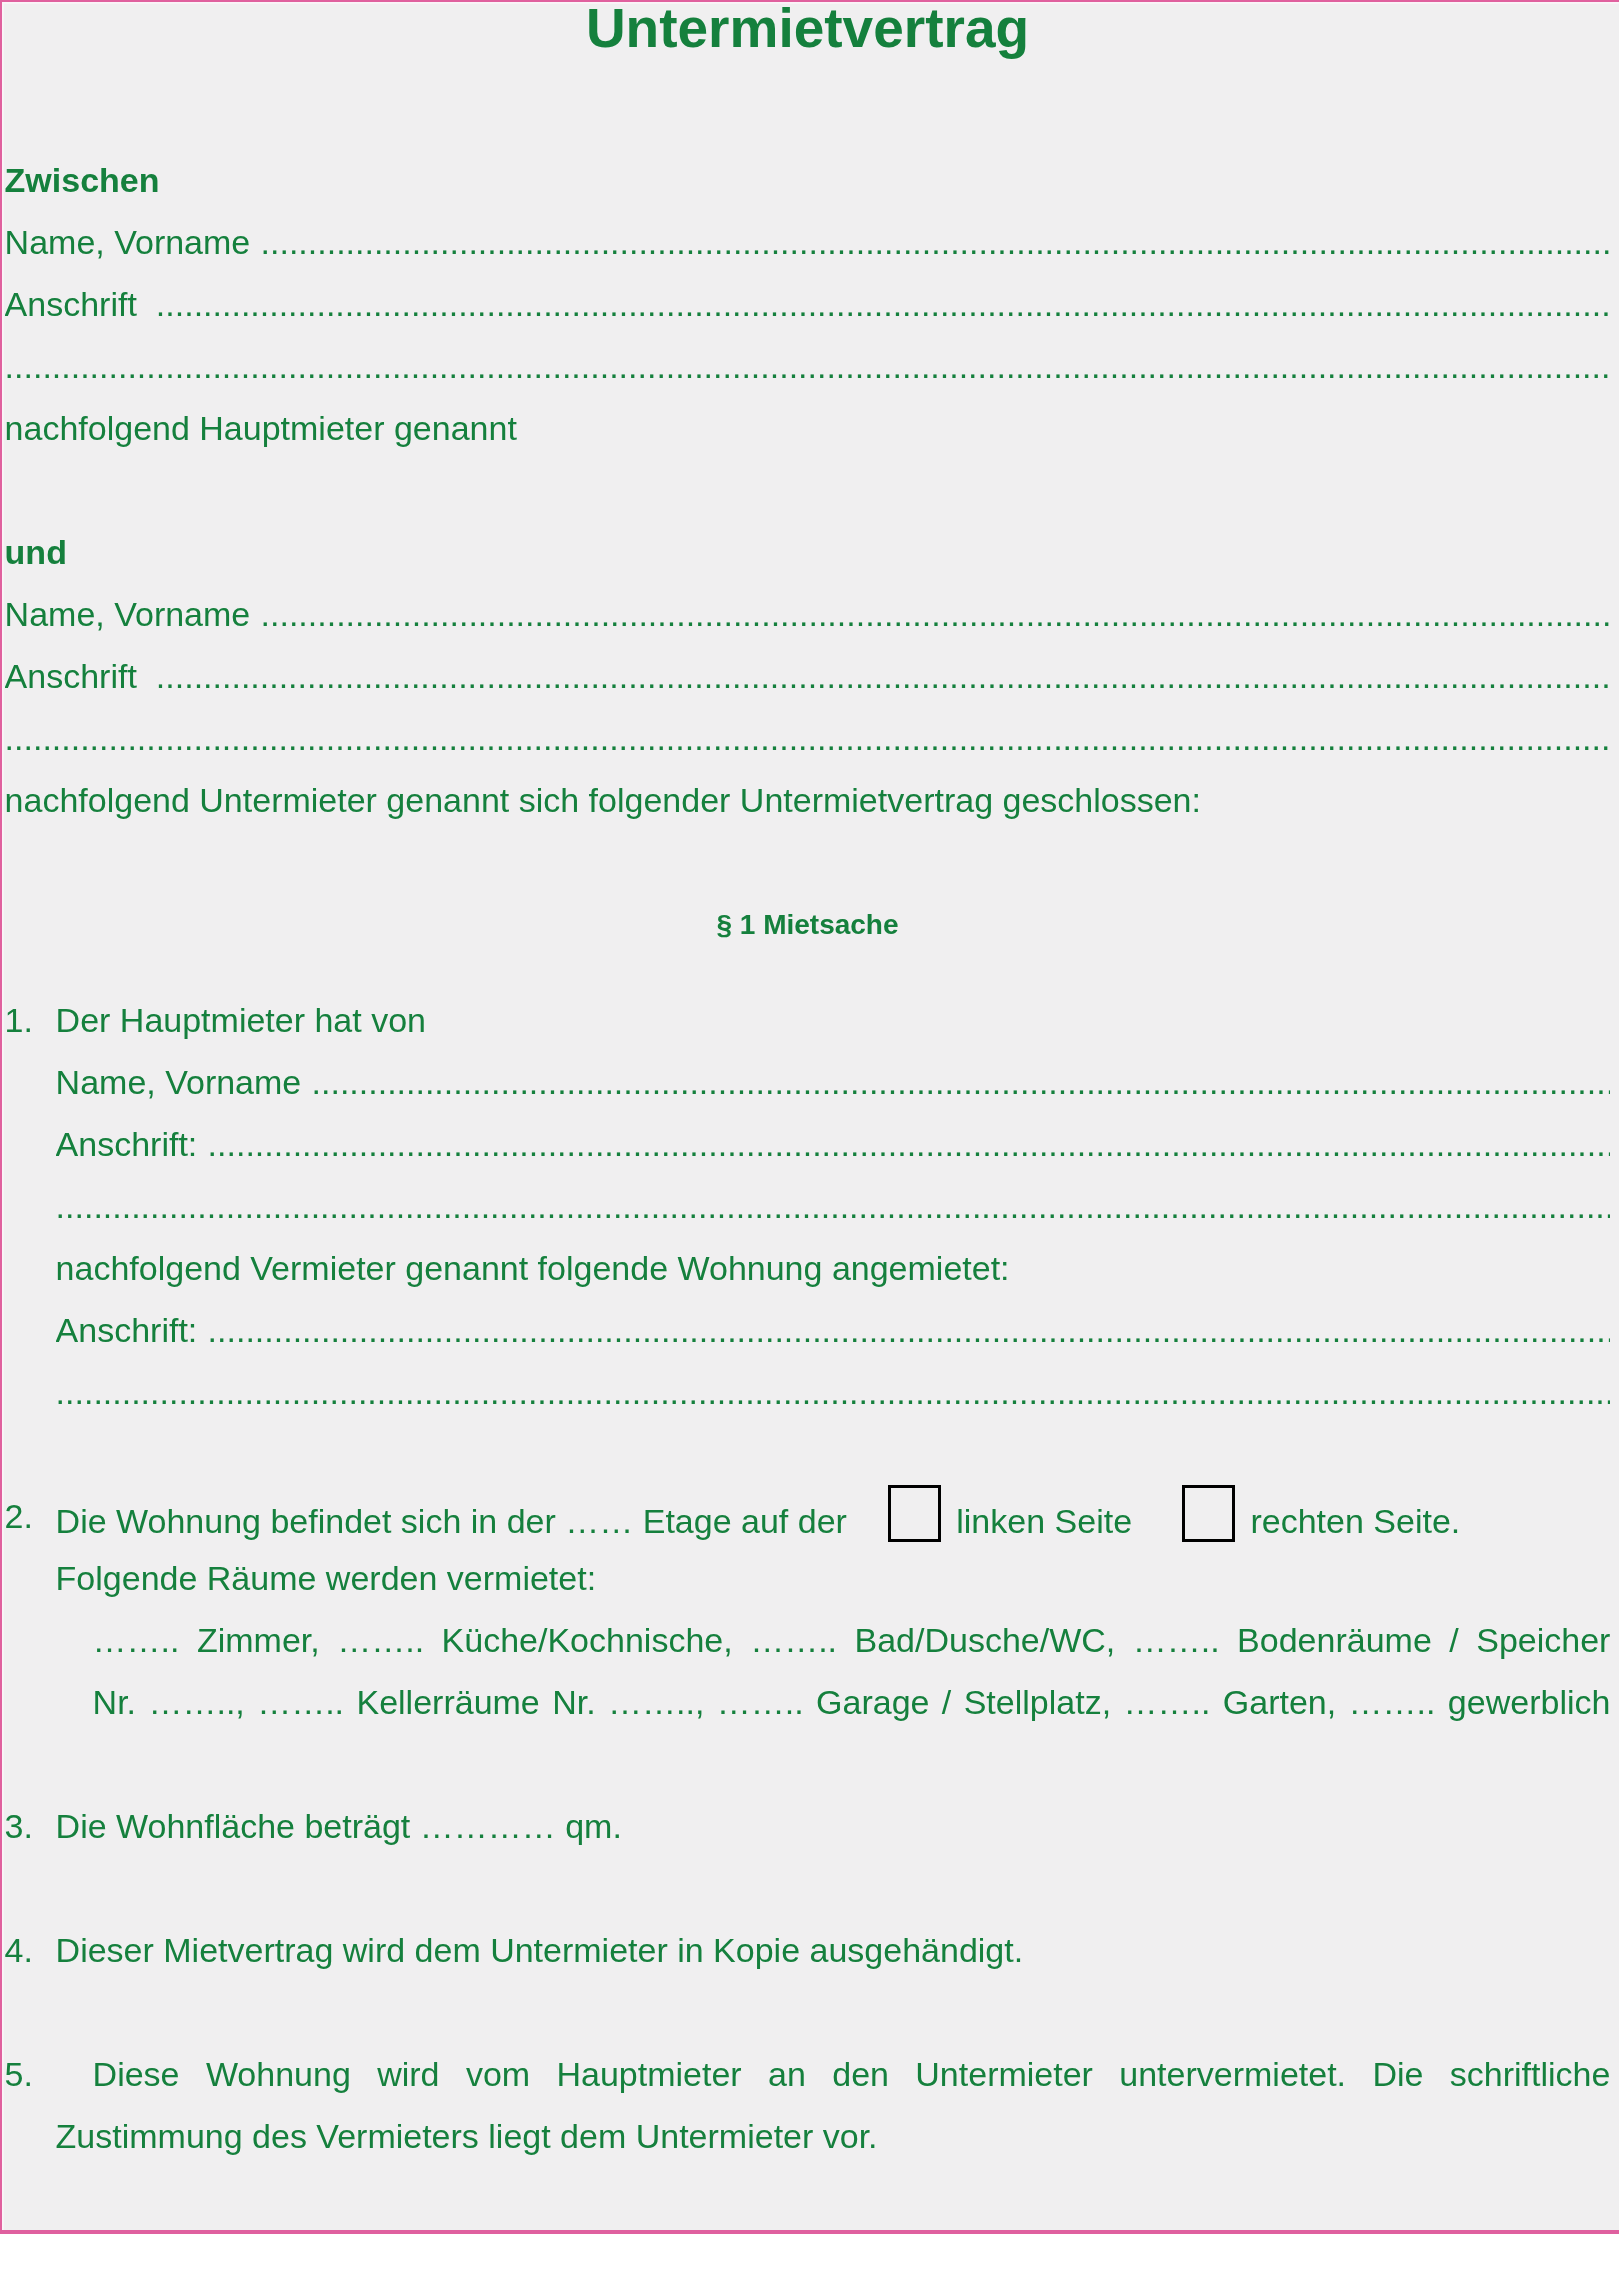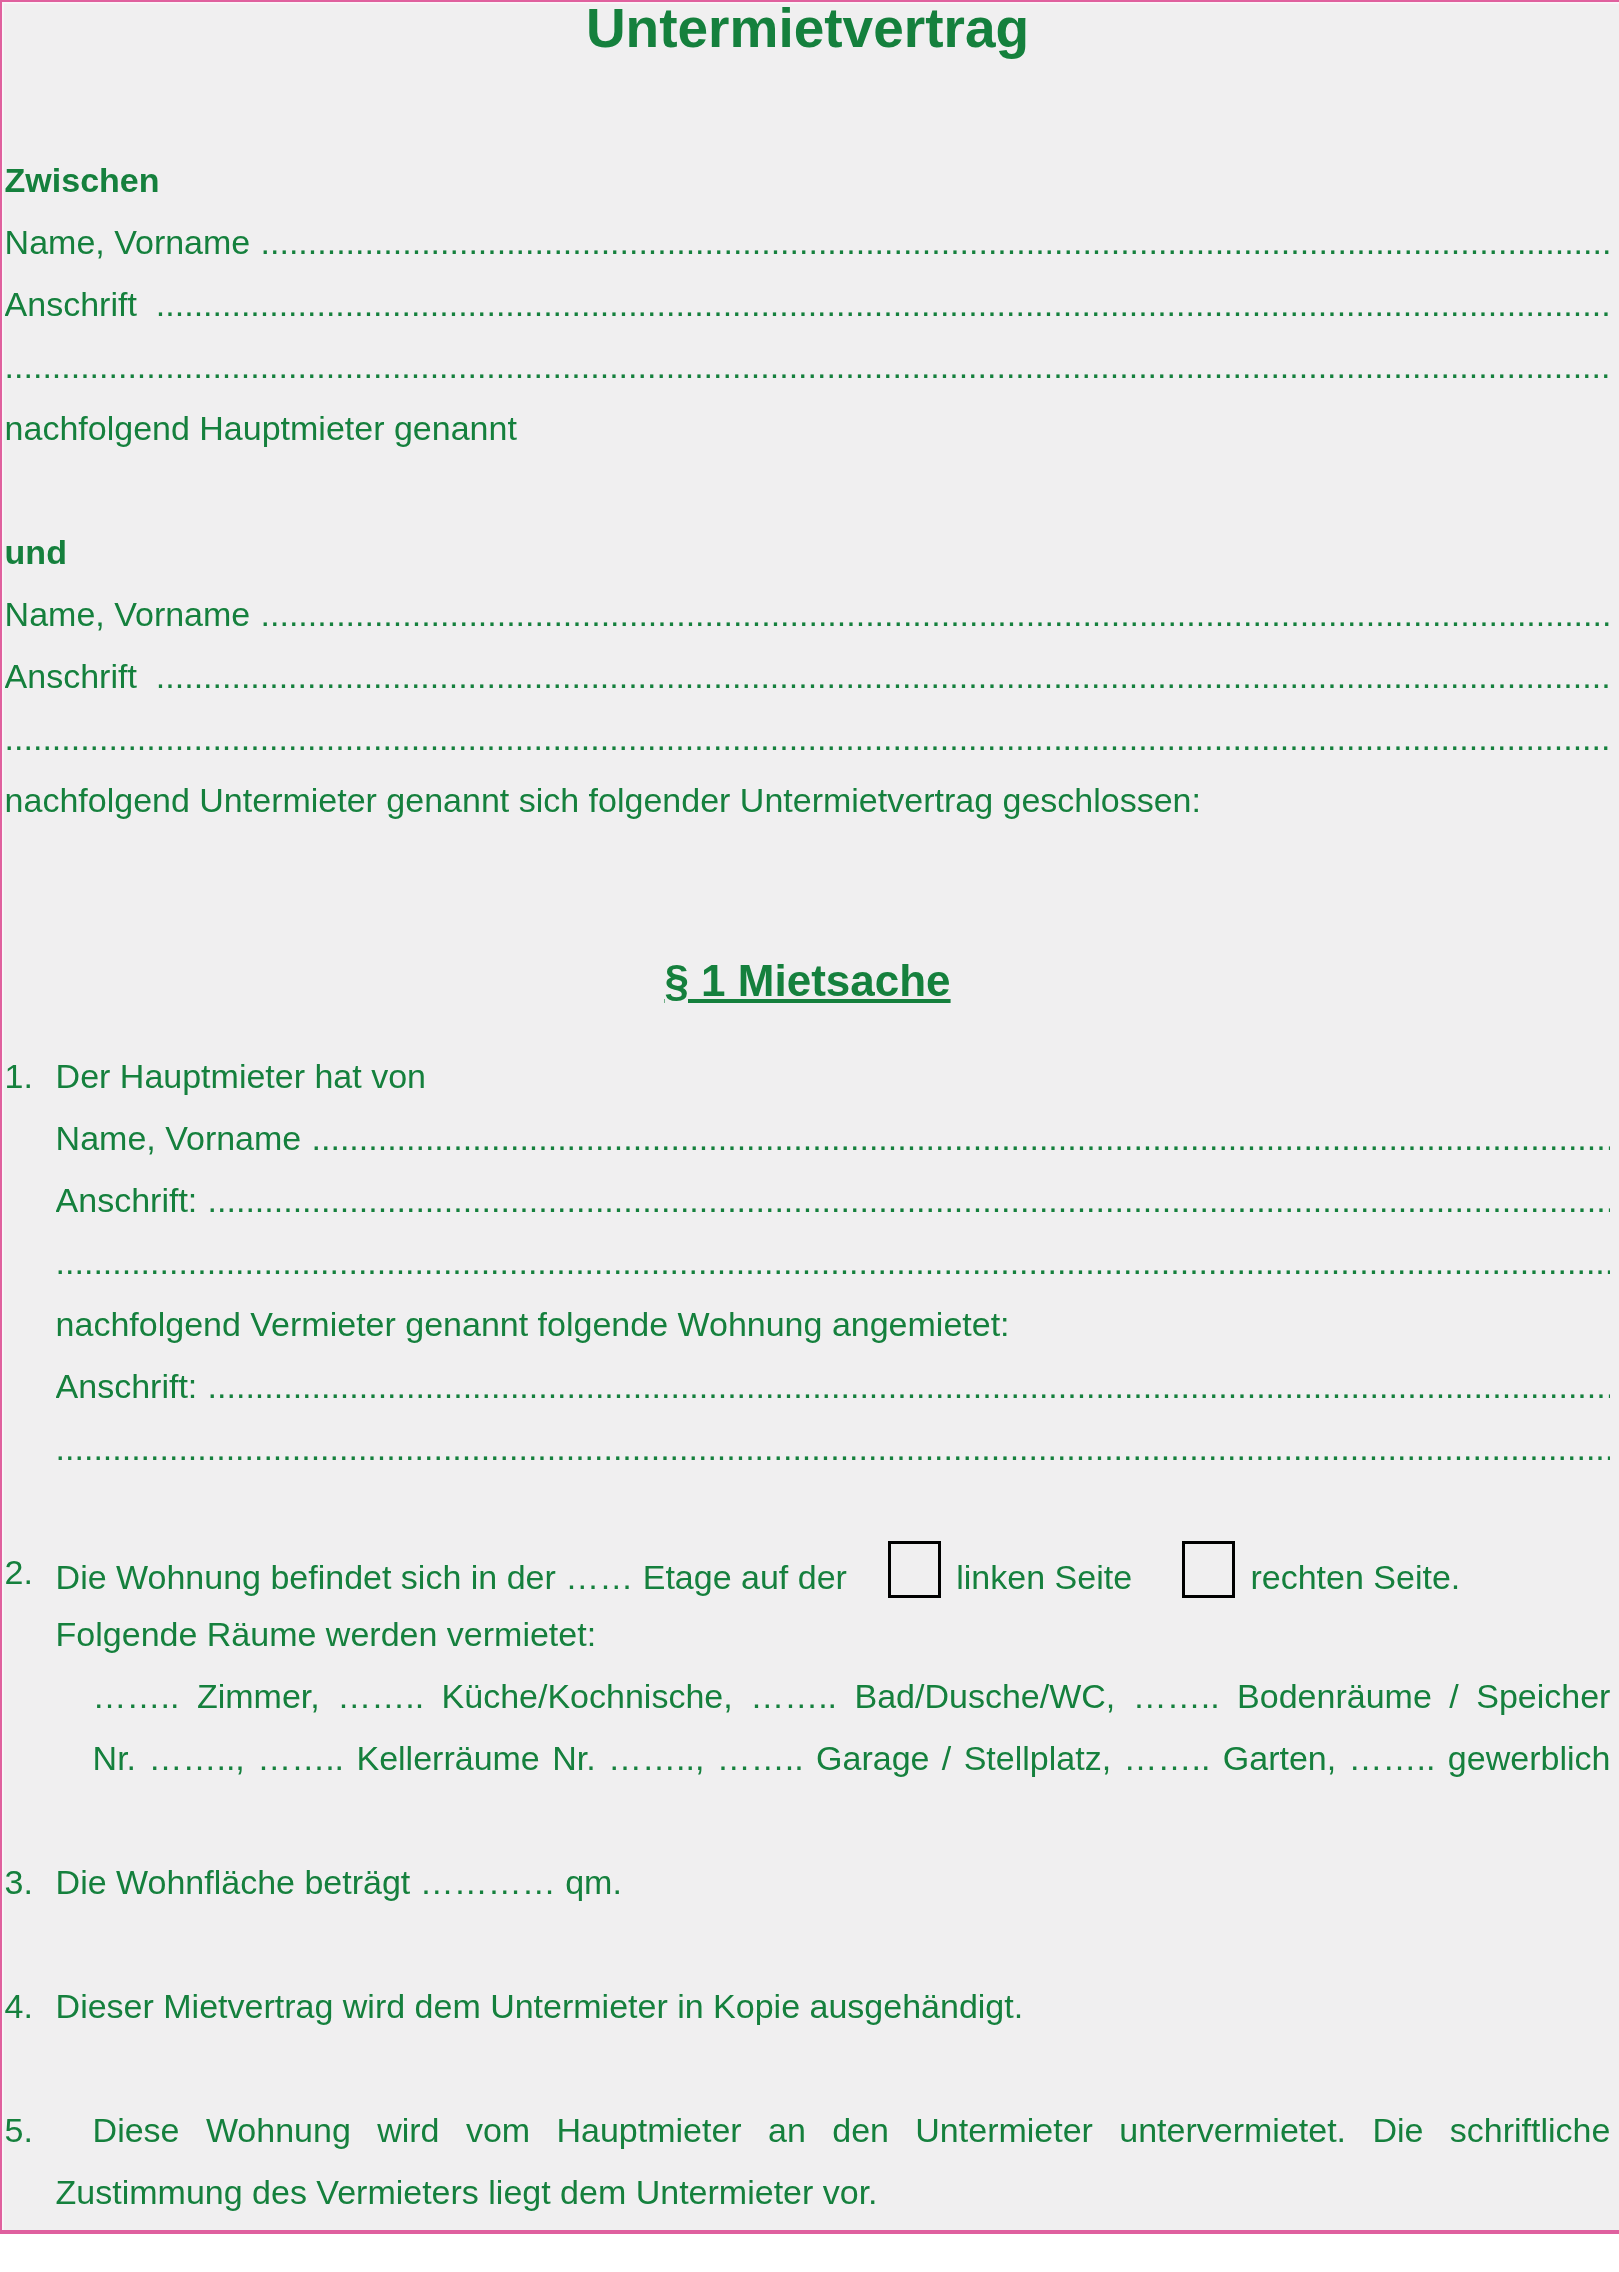--- a/index.html
+++ b/index.html
@@ -30,24 +30,24 @@
   .line { height: 62px; line-height: 62px; white-space: nowrap; overflow: hidden; }
   .b { font-weight: bold; }
   .leader { display: flex; align-items: baseline; }
   .leader .label { flex: 0 0 auto; }
   .gap-s { margin-right: 10.3px; }
   .gap-m { margin-right: 19px; }
   .dots { flex: 1 1 auto; overflow: hidden; white-space: nowrap; }
   .zwischen { margin-top: 94px; }
   .blank { margin-top: 62px; }
   .heading {
-    margin-top: 119px;
+    margin-top: 63px;
     height: 62px; line-height: 62px;
-    font-size: 44px; font-weight: bold;
-    text-align: center; white-space: nowrap; text-decoration: underline;
+    font-size: 28px; font-weight: bold;
+    text-align: center; white-space: nowrap;
   }
   .item { display: flex; align-items: flex-start; }
   .item .num { flex: 0 0 51px; }
   .item .body { flex: 1 1 auto; min-width: 0; }
   .item-1 { margin-top: 33px; }
   .just {
     text-align: justify;
     text-align-last: justify;
     white-space: normal;
     word-spacing: 0.9px;

